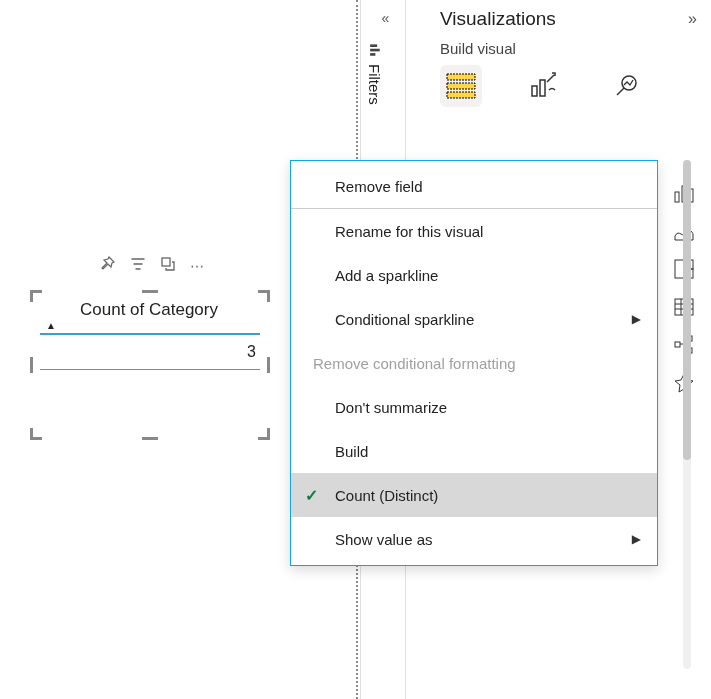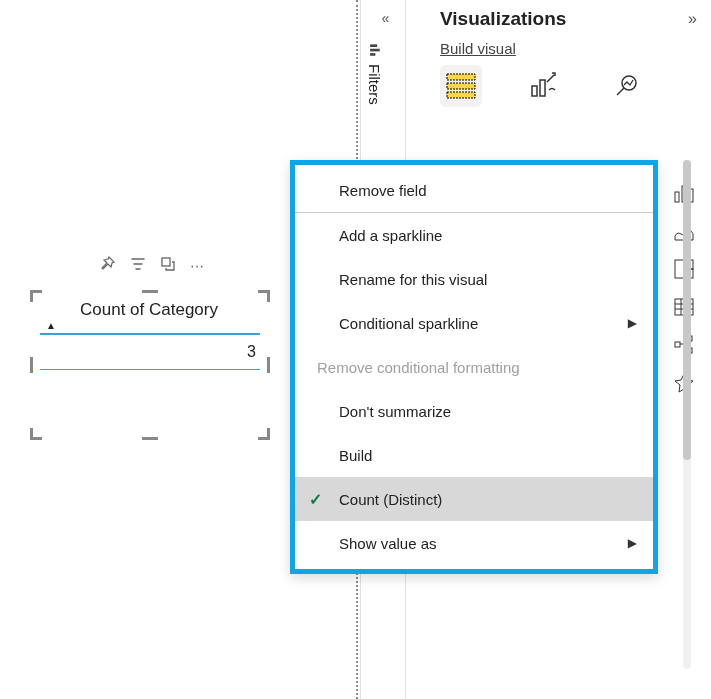--- a/index.html
+++ b/index.html
@@ -15,33 +15,33 @@
 
 
 .filters-tab { position: absolute; left: 366px; top: 0; width: 40px; height: 699px; border-right: 1px solid #e0e0e0; background: #fff; }
 .filters-collapse { display: flex; justify-content: center; align-items: center; height: 36px; color: #555; font-size: 14px; cursor: pointer; }
 .filters-label { writing-mode: vertical-rl; text-orientation: mixed; font-size: 15px; color: #222; padding-top: 8px; display: flex; align-items: center; gap: 6px; }
 .filters-icon { transform: rotate(90deg); font-size: 13px; color: #444; }
 
 
 .viz-pane { position: absolute; left: 406px; top: 0; right: 0; height: 699px; background: #fff; }
 .viz-header { display: flex; align-items: center; padding: 6px 10px 4px 34px; }
-.viz-title { font-size: 19px; font-weight: 700; flex: 1; }
+.viz-title { font-size: 19px; font-weight: 400; flex: 1; }
 .viz-expand { color: #555; font-size: 16px; padding: 4px; cursor: pointer; }
-.viz-subtitle { font-size: 15px; color: #444; padding: 4px 10px 8px 34px; text-decoration: underline; }
+.viz-subtitle { font-size: 15px; color: #444; padding: 4px 10px 8px 34px; }
 .viz-tabs { display: flex; gap: 40px; padding: 0 10px 10px 34px; align-items: center; }
 .viz-tab { width: 42px; height: 42px; border-radius: 6px; display: flex; align-items: center; justify-content: center; cursor: pointer; }
 .viz-tab.active { background: #f3f2f1; }
 
 
 .gallery { position: absolute; right: 6px; top: 170px; width: 36px; }
 .gallery-item { width: 30px; height: 30px; margin: 8px 0; display: flex; align-items: center; justify-content: center; color: #333; cursor: pointer; }
 
 
-.context-menu { position: absolute; left: 290px; top: 160px; width: 368px; background: #fff; border: 5px solid #0ea5e9; box-shadow: 0 4px 12px rgba(0,0,0,.15); z-index: 50; padding: 4px 0; }
+.context-menu { position: absolute; left: 290px; top: 160px; width: 368px; background: #fff; border: 1px solid #0ea5e9; box-shadow: 0 4px 12px rgba(0,0,0,.15); z-index: 50; padding: 4px 0; }
 .menu-item { display: flex; align-items: center; height: 44px; padding: 0 16px 0 44px; position: relative; font-size: 15px; cursor: pointer; }
 .menu-item.selected { background: #d8d8d8; }
 .menu-item.disabled { color: #a0a0a0; cursor: default; padding-left: 22px; }
 .menu-item.first-item { border-bottom: 1px solid #ccc; }
 .menu-check { position: absolute; left: 14px; color: #107c41; font-size: 16px; font-weight: bold; }
 .menu-arrow { margin-left: auto; color: #333; font-size: 12px; }
 
 
 .visual-toolbar { position: absolute; left: 100px; top: 256px; display: flex; gap: 14px; align-items: center; }
 .vt-icon { color: #666; font-size: 14px; cursor: pointer; }
@@ -198,24 +198,24 @@
     <div class="scrollbar-thumb"></div>
   </div>
 
 </div>
 
 <div class="context-menu">
   <div class="menu-item first-item">
       <span>Remove field</span>
     </div>
   <div class="menu-item">
+      <span>Rename for this visual</span>
+    </div>
+  <div class="menu-item">
       <span>Add a sparkline</span>
-    </div>
-  <div class="menu-item">
-      <span>Rename for this visual</span>
     </div>
   <div class="menu-item">
       <span>Conditional sparkline</span>
       <span class="menu-arrow">▶</span>
     </div>
   <div class="menu-item disabled">
       <span>Remove conditional formatting</span>
     </div>
   <div class="menu-item">
       <span>Don't summarize</span>

